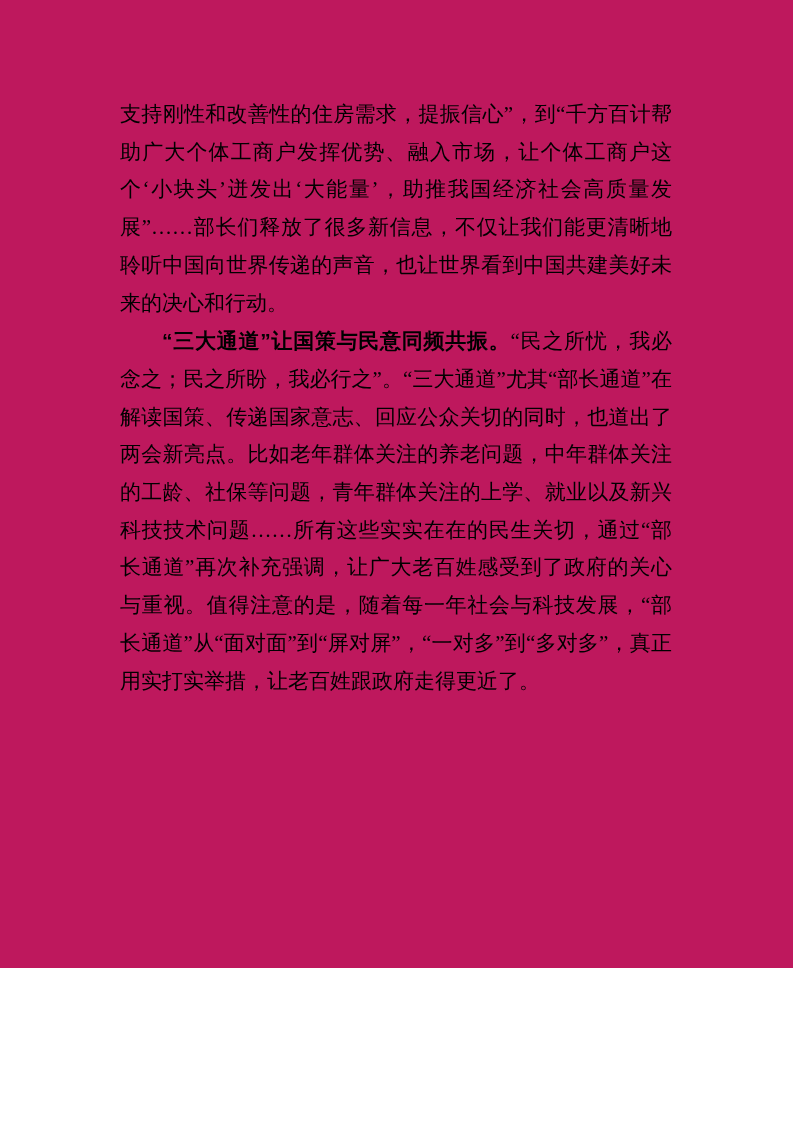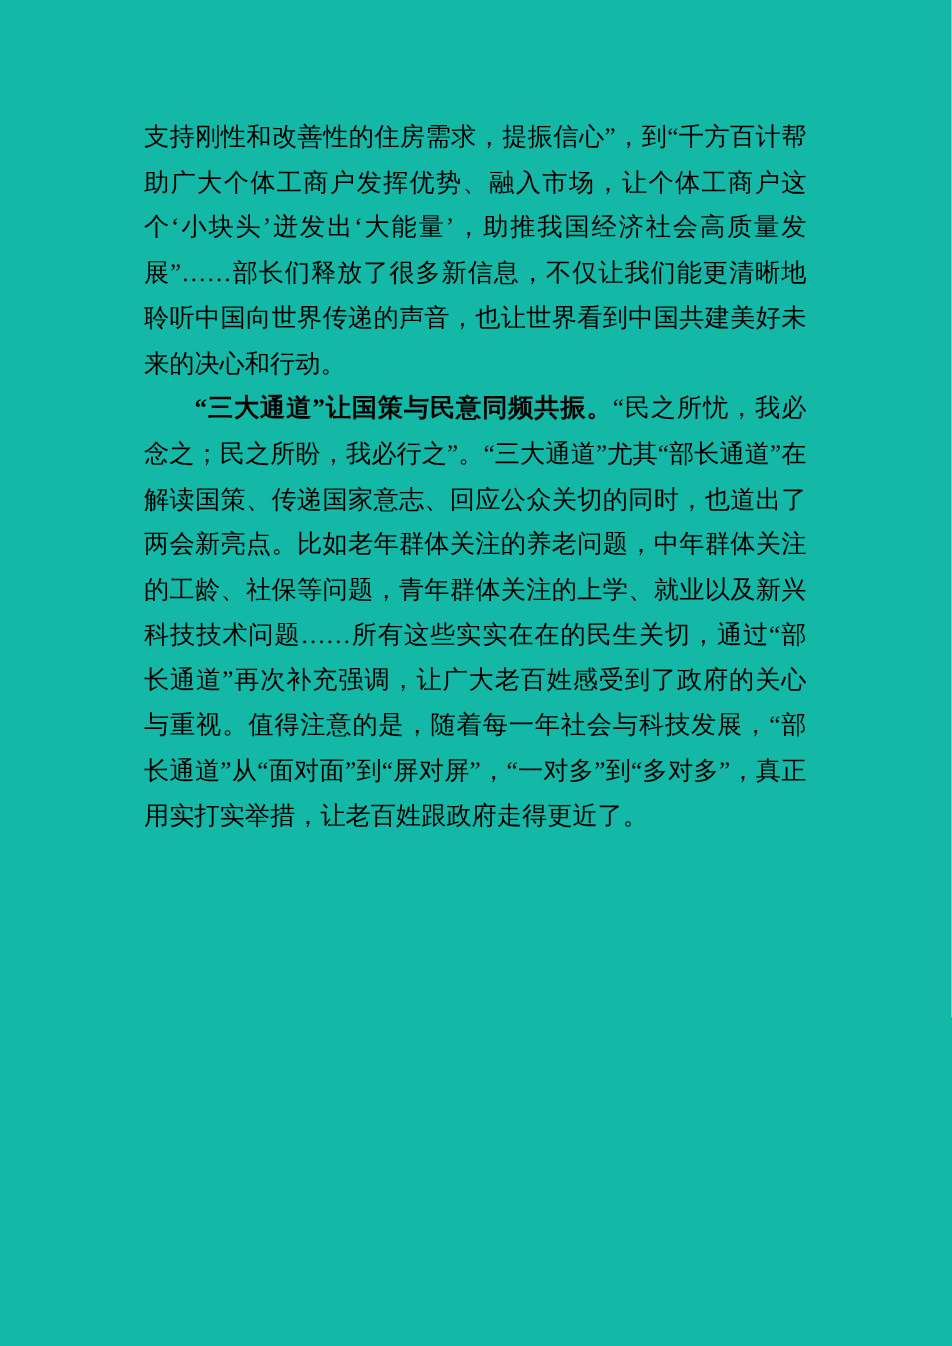--- a/index.html
+++ b/index.html
@@ -8,41 +8,41 @@
     background: #ffffff;
   }
   body {
     width: 793px;
     height: 1122px;
     overflow: hidden;
   }
   .page {
     box-sizing: border-box;
     width: 793px;
-    height: 1122px;
-    background: #14b8a6;
+    height: 968px;
+    background: #be185d;
     padding: 96px 121px 0 120px;
   }
   .para {
     margin: 0;
     padding: 0;
     font-family: "Liberation Serif", "DejaVu Serif", serif;
     font-size: 21px;
     line-height: 37.7px;
     color: #000000;
     text-align: justify;
     text-justify: inter-character;
     word-break: break-all;
   }
   .para.indent {
     text-indent: 42px;
   }
   .run.bold {
     font-weight: 700;
-    font-family: Liberation Serif, serif;
+    font-family: Liberation Sans, sans-serif;
     margin-top: 46px;
   }
 </style>
 </head>
 <body>
 
 <div class="page">
   <p class="para"><span class="run">支持刚性和改善性的住房需求，提振信心”，到“千方百计帮助广大个体工商户发挥优势、融入市场，让个体工商户这个‘小块头’迸发出‘大能量’，助推我国经济社会高质量发展”……部长们释放了很多新信息，不仅让我们能更清晰地聆听中国向世界传递的声音，也让世界看到中国共建美好未来的决心和行动。</span></p>
 
   <p class="para indent"><span class="run bold">“三大通道”让国策与民意同频共振。</span><span class="run">“民之所忧，我必念之；民之所盼，我必行之”。“三大通道”尤其“部长通道”在解读国策、传递国家意志、回应公众关切的同时，也道出了两会新亮点。比如老年群体关注的养老问题，中年群体关注的工龄、社保等问题，青年群体关注的上学、就业以及新兴科技技术问题……所有这些实实在在的民生关切，通过“部长通道”再次补充强调，让广大老百姓感受到了政府的关心与重视。值得注意的是，随着每一年社会与科技发展，“部长通道”从“面对面”到“屏对屏”，“一对多”到“多对多”，真正用实打实举措，让老百姓跟政府走得更近了。</span></p>

